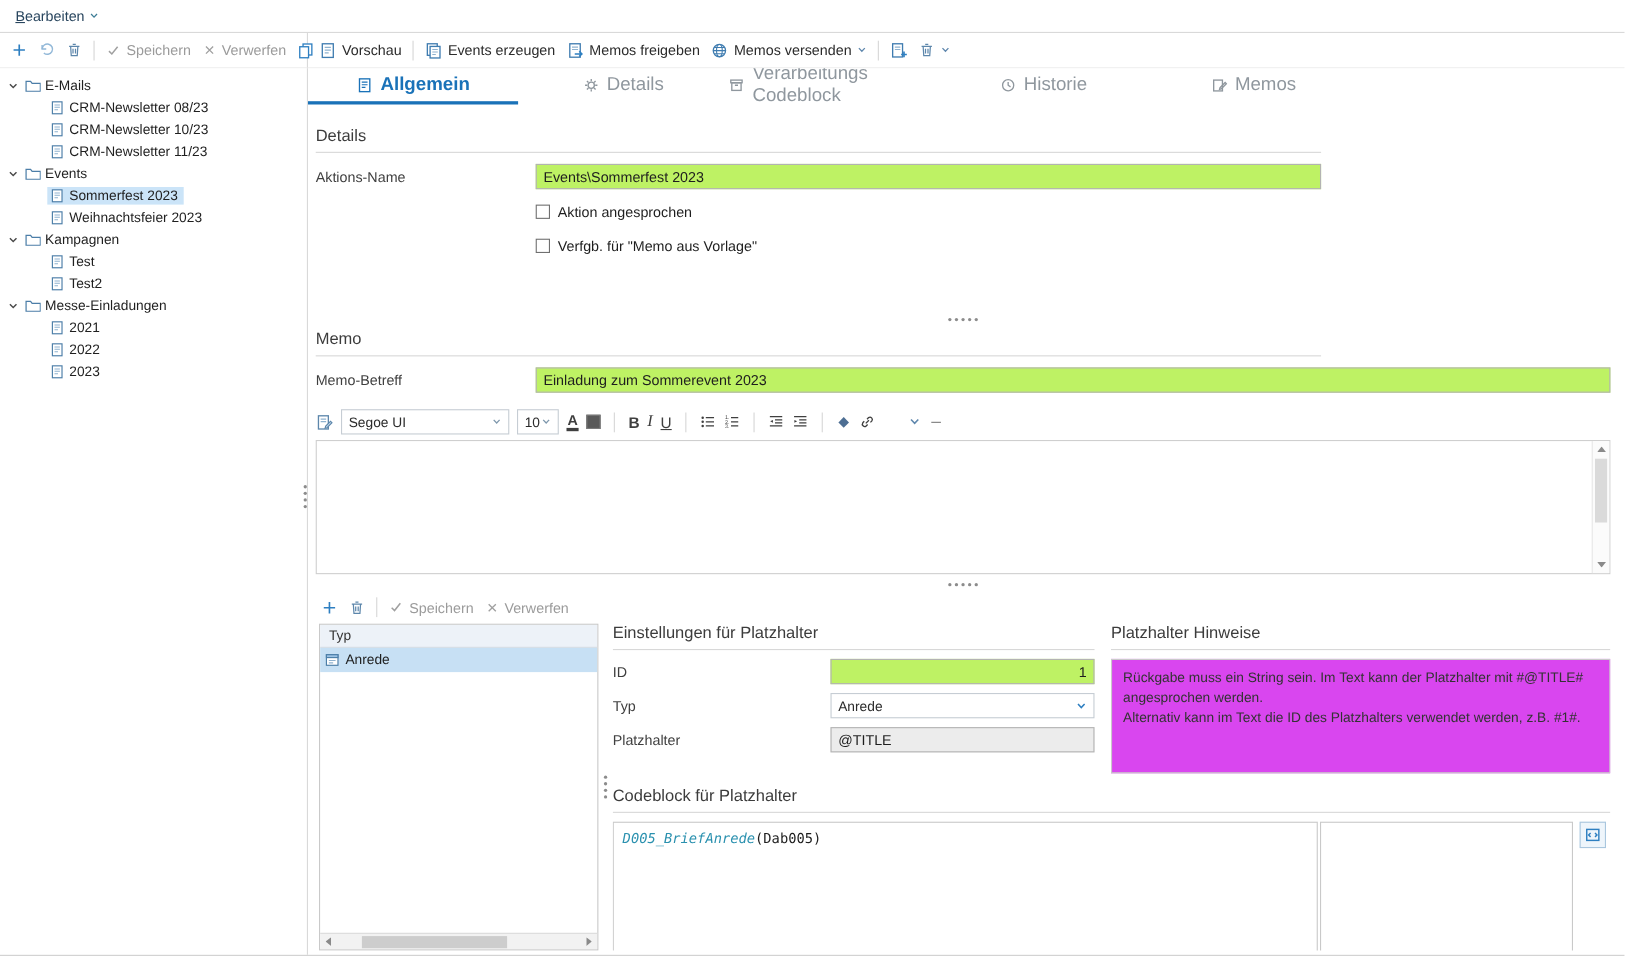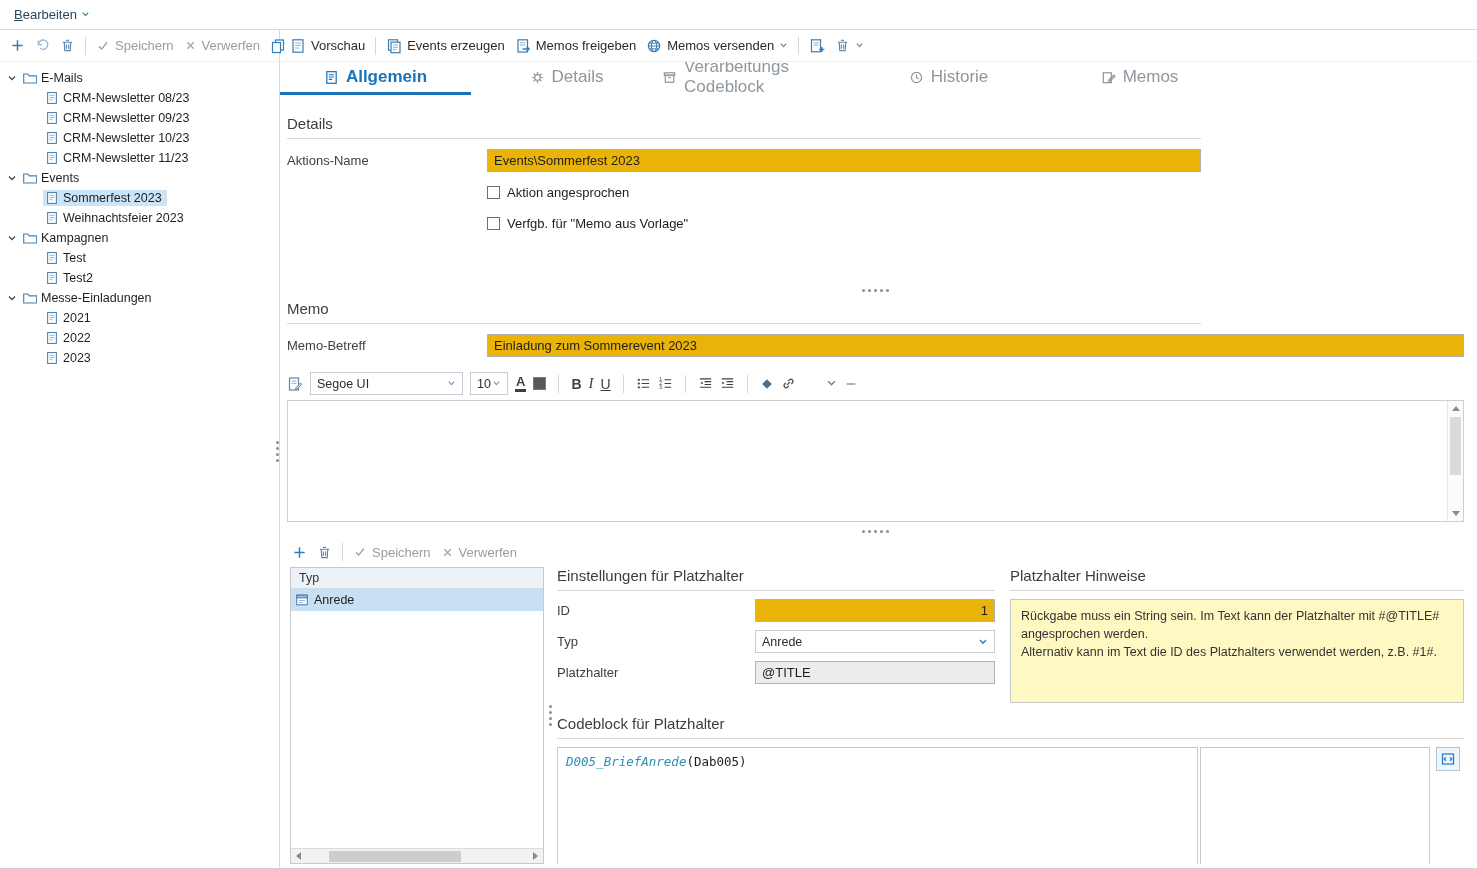--- a/index.html
+++ b/index.html
@@ -43,21 +43,21 @@
   .tab.active { color:#1a72b8; font-weight:700; border-bottom-color:#1a72b8; }
 
   
   .content { flex:1; padding:0 13px 0 7px; overflow:hidden; position:relative; }
   .sec-title { font-size:15px; color:#3c3c3c; }
   .rule { border-top:1px solid #d8d8d8; margin-top:6px; }
   .rule.w914 { width:914px; }
   .form-row { display:flex; align-items:center; }
   .form-label { width:200px; color:#3f3f3f; flex:none; }
   .txt { height:23px; border:1px solid #b3b3b3; padding:0 6px; font:13px "Liberation Sans",sans-serif;
-         color:#1e1e1e; background:#eab308; outline:none; }
+         color:#1e1e1e; background:#bef264; outline:none; }
   .cb-row { display:flex; align-items:center; margin-left:200px; gap:7px; }
   .cbox { width:13px; height:13px; border:1px solid #707070; background:#fff; flex:none; }
   .hdots { display:flex; gap:3px; justify-content:center; }
   .dot { width:3px; height:3px; background:#8c8c8c; border-radius:50%; }
   .vdots { display:flex; flex-direction:column; gap:3px; align-items:center; }
 
   
   .rt { display:flex; align-items:center; gap:7px; margin-top:14px; height:25px; }
   .combo { height:23px; border:1px solid #c6cdd4; display:flex; align-items:center;
            justify-content:space-between; padding:0 6px; background:#fff; font-size:12.5px; color:#2b2b2b; }
@@ -88,21 +88,21 @@
   .ph-splitter { width:13px; flex:none; display:flex; flex-direction:column; justify-content:center; align-items:center; gap:3px; }
   .ph-right { flex:1; display:flex; flex-direction:column; overflow:hidden; }
   .ph-top { display:flex; gap:15px; }
   .ph-settings { width:438px; flex:none; }
   .ph-hints { flex:1; margin-right:0; }
   .srow { display:flex; align-items:center; margin-top:8px; }
   .srow .form-label { width:198px; }
   .field { width:240px; flex:none; }
   .txt.right { text-align:right; }
   .txt.ro { background:#ececec; }
-  .hint-box { margin-top:8px; border:1px solid #c9c9c9; background:#fef9c3; padding:7px 10px;
+  .hint-box { margin-top:8px; border:1px solid #c9c9c9; background:#d946ef; padding:7px 10px;
               font-size:12.5px; color:#333; line-height:1.45; height:104px; }
   .ph-code { margin-top:12px; }
   .code-row { display:flex; margin-top:8px; align-items:flex-start; }
   .code-main { width:641px; height:124px; flex:none; border:1px solid #c9c9c9; background:#fff;
                padding:5px 8px; font-family:"DejaVu Sans Mono",monospace; font-size:12.5px; line-height:18px; }
   .code-fn { color:#2b91af; font-style:italic; }
   .code-rest { color:#1e1e1e; }
   .code-side { width:230px; height:124px; flex:none; border:1px solid #c9c9c9; background:#fff; margin-left:2px; }
   .code-btn { width:24px; height:24px; margin-left:6px; border:1px solid #a9c6de; background:#eef5fb;
               display:flex; align-items:center; justify-content:center; }
@@ -268,29 +268,20 @@
       <span class="tlabel">E-Mails</span>
     </div>
     <div class="trow lvl1">
       <span class="ticon">
           <svg width="14" height="14" viewBox="0 0 16 16">
             <rect x="3" y="1.8" width="10" height="12.4" fill="#fff" stroke="#4c7ea8" stroke-width="1.2"></rect>
             <path d="M5.2 5h5.6M5.2 7.5h5.6M5.2 10h3.6" stroke="#8fb2cf" stroke-width="1.1"></path>
           </svg>
         </span>
       <span class="tlabel">CRM-Newsletter 08/23</span>
-    </div>
-    <div class="trow lvl1">
-      <span class="ticon">
-          <svg width="14" height="14" viewBox="0 0 16 16">
-            <rect x="3" y="1.8" width="10" height="12.4" fill="#fff" stroke="#4c7ea8" stroke-width="1.2"></rect>
-            <path d="M5.2 5h5.6M5.2 7.5h5.6M5.2 10h3.6" stroke="#8fb2cf" stroke-width="1.1"></path>
-          </svg>
-        </span>
-      <span class="tlabel">CRM-Newsletter 09/23</span>
     </div>
     <div class="trow lvl1">
       <span class="ticon">
           <svg width="14" height="14" viewBox="0 0 16 16">
             <rect x="3" y="1.8" width="10" height="12.4" fill="#fff" stroke="#4c7ea8" stroke-width="1.2"></rect>
             <path d="M5.2 5h5.6M5.2 7.5h5.6M5.2 10h3.6" stroke="#8fb2cf" stroke-width="1.1"></path>
           </svg>
         </span>
       <span class="tlabel">CRM-Newsletter 10/23</span>
     </div>

